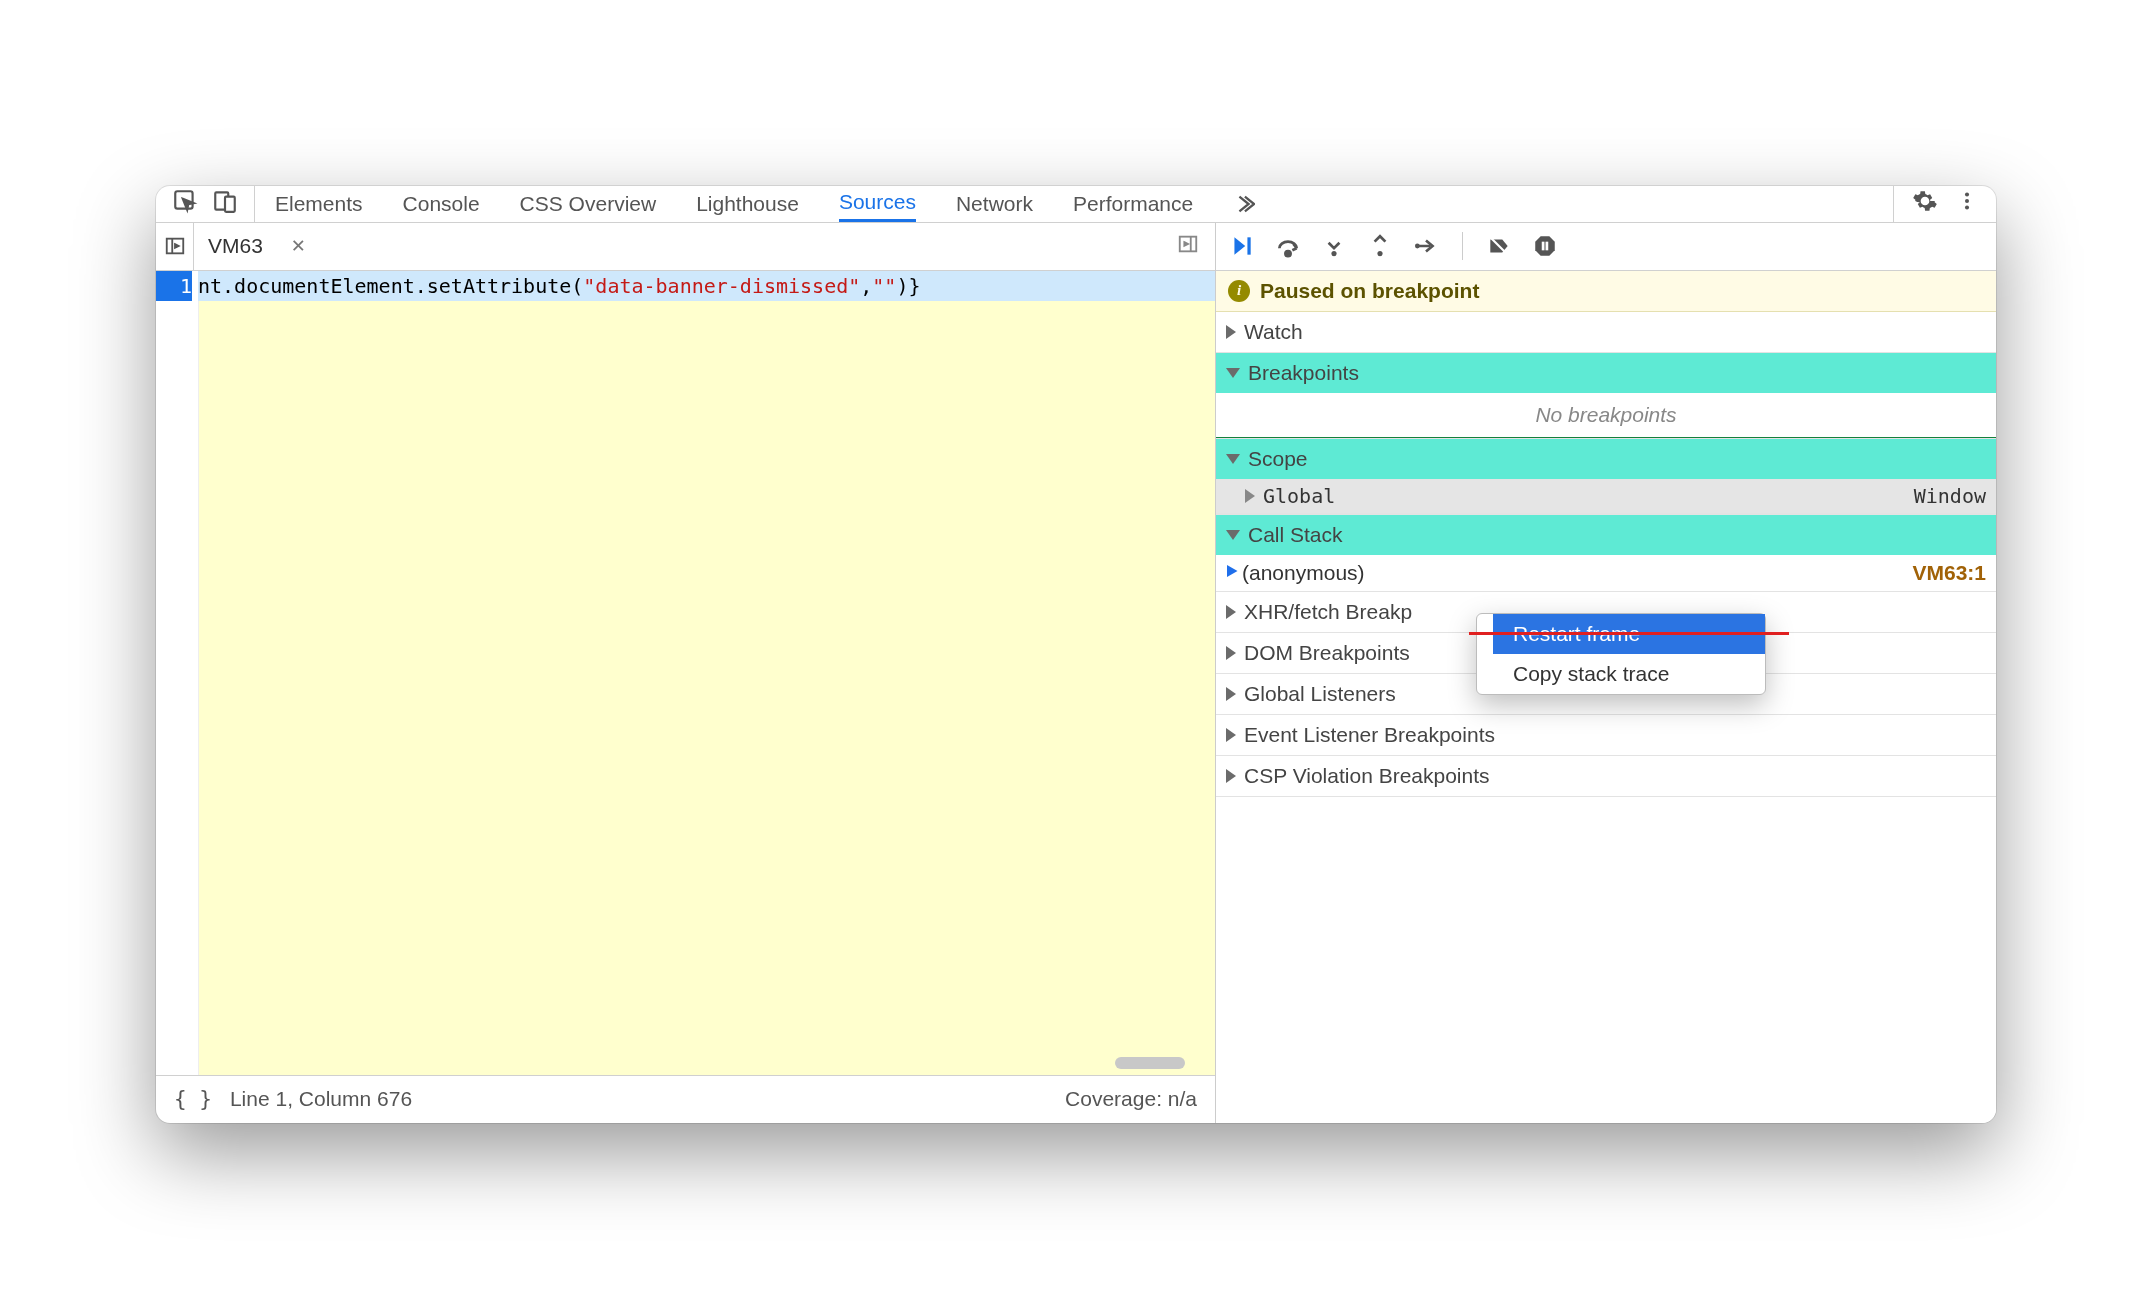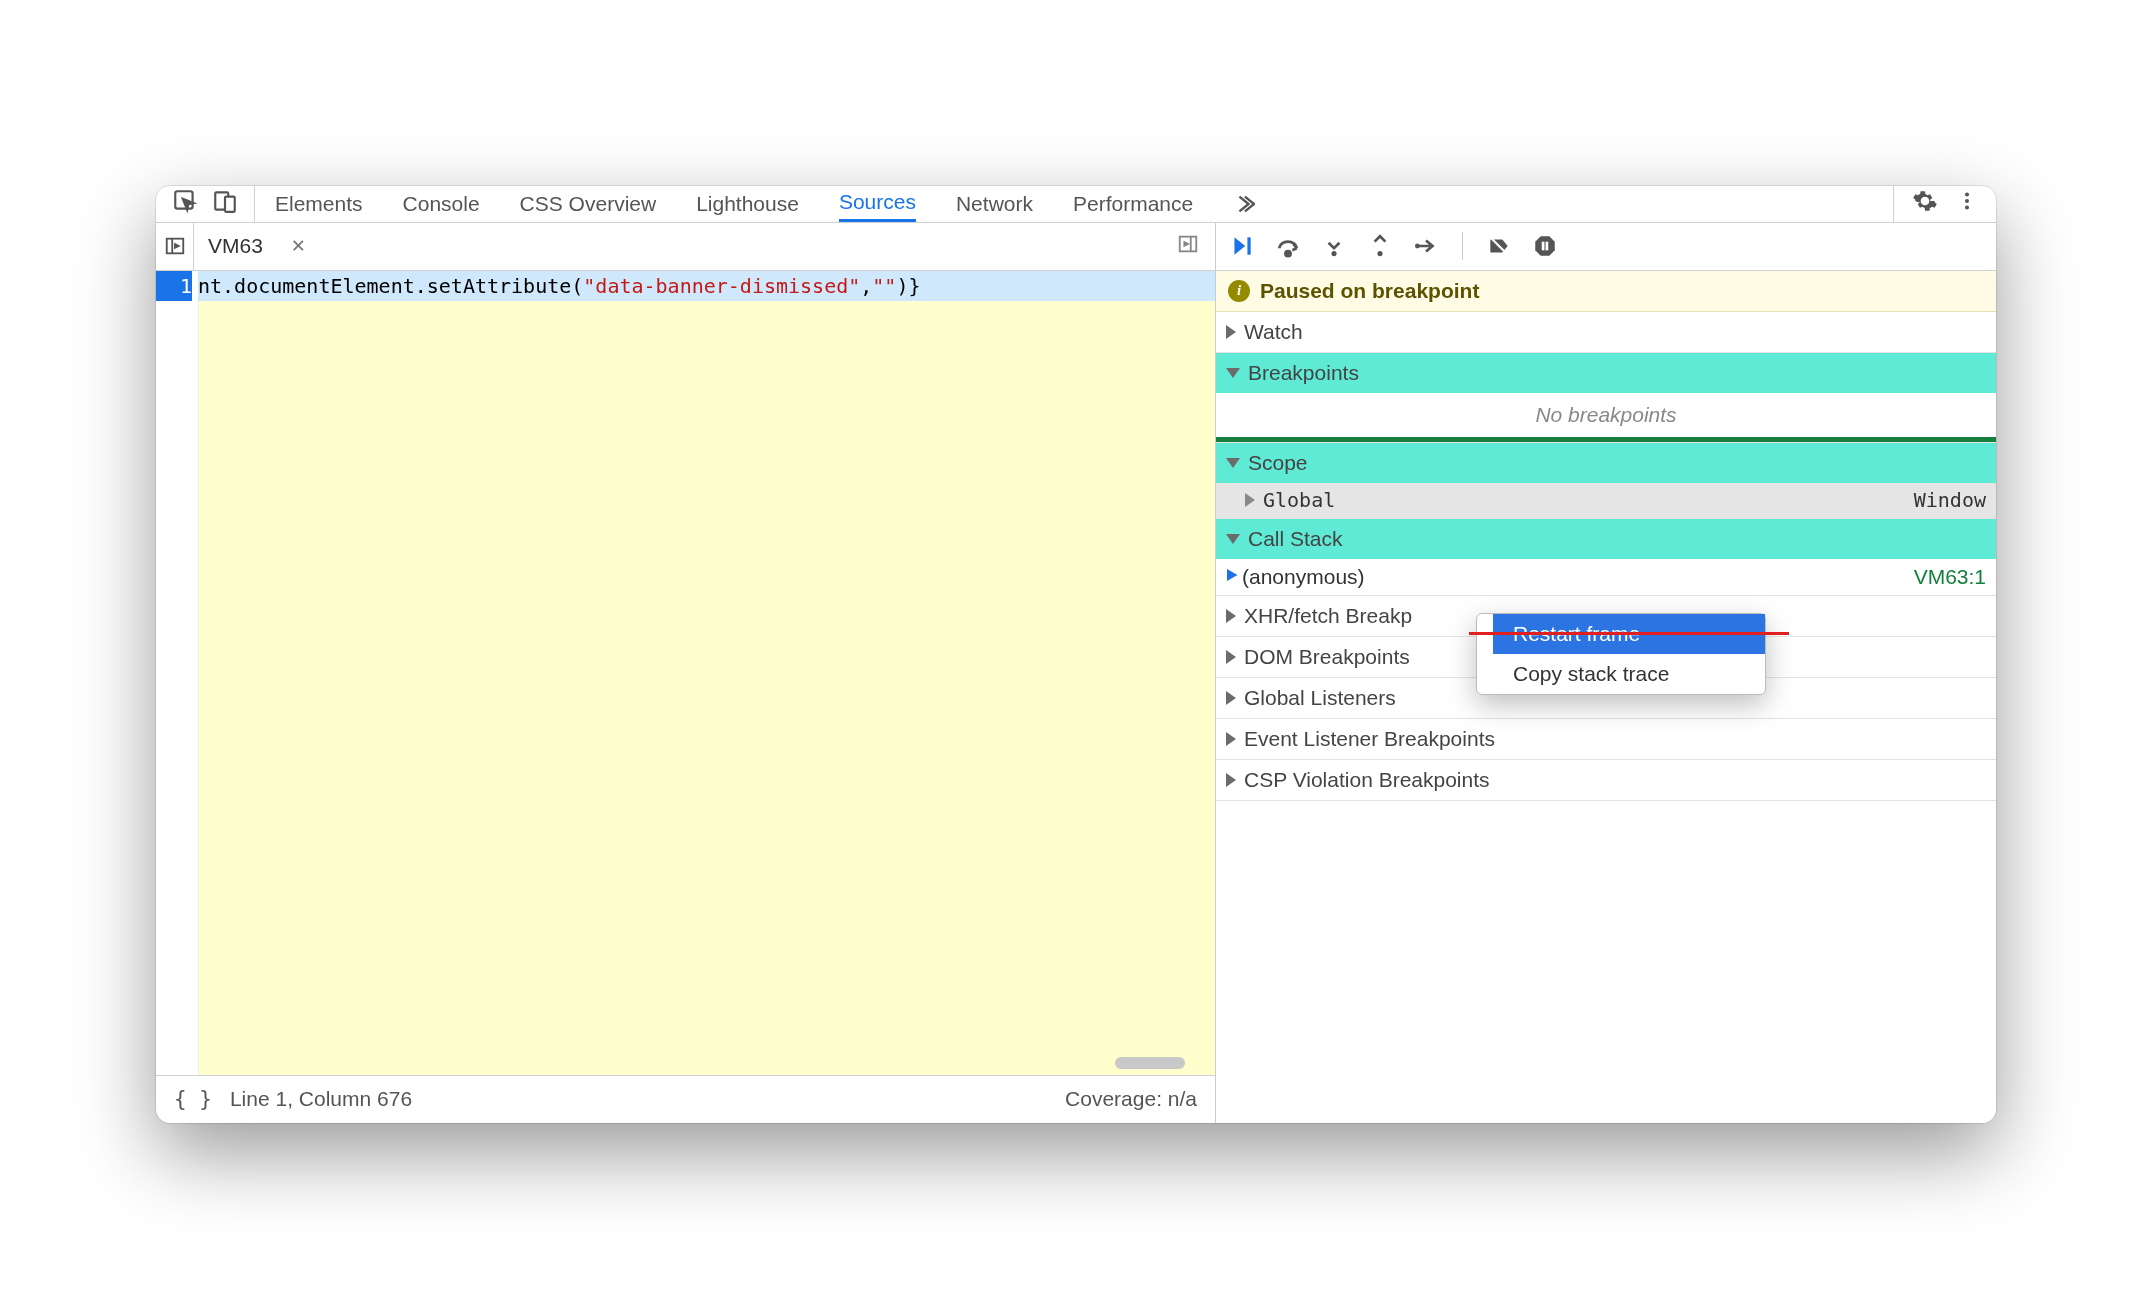--- a/index.html
+++ b/index.html
@@ -84,26 +84,26 @@
 
 .paused-banner{ background:#fffbe5; border-bottom:1px solid #e5e0b0; display:flex; align-items:center; padding:8px 12px; gap:10px; font-size:21px; color:#5c5200; font-weight:600;}
 .info-icon{ width:22px; height:22px; border-radius:50%; background:#948a00; color:#fffbe5; display:inline-flex; align-items:center; justify-content:center; font-size:15px; font-weight:700; font-style:italic; font-family:Georgia,serif;}
 
 .section{ border-bottom:1px solid #e3e3e3;}
 .section-header{ display:flex; align-items:center; padding:8px 10px; font-size:21px; color:#444; gap:8px; background:#5eead4; cursor:pointer;}
 .section-header.white{ background:#fff;}
 .tri{ width:0; height:0; display:inline-block;}
 .tri.right{ border-top:7px solid transparent; border-bottom:7px solid transparent; border-left:10px solid #6b6b6b;}
 .tri.down{ border-left:7px solid transparent; border-right:7px solid transparent; border-top:10px solid #6b6b6b;}
-.no-bp{ text-align:center; font-style:italic; color:#888; font-size:21px; padding:10px 0; background:#fff; border-bottom:5px solid #15803d;}
+.no-bp{ text-align:center; font-style:italic; color:#888; font-size:21px; padding:10px 0; background:#fff; border-bottom:1px solid #15803d;}
 .scope-row{ display:flex; align-items:center; padding:5px 10px 5px 29px; font-family:Menlo,Consolas,monospace; font-size:20px; color:#333; background:#e5e5e5; border-bottom:1px solid #e3e3e3;}
 .scope-row .val{ margin-left:auto; }
 
 .callstack-row{ display:flex; align-items:center; padding:6px 10px 6px 8px; font-size:21px; color:#333; background:#fff;}
-.callstack-row .loc{ margin-left:auto; color:#15803d;}
+.callstack-row .loc{ margin-left:auto; color:#a16207;font-weight:bold;}
 .arrow-icon{ color:#1f6feb;}
 
 .context-menu{
   position:absolute;
   background:#fff;
   border:1px solid #bcbcbc;
   border-radius:6px;
   box-shadow:0 10px 28px rgba(0,0,0,0.25);
   width:290px;
   overflow:visible;

